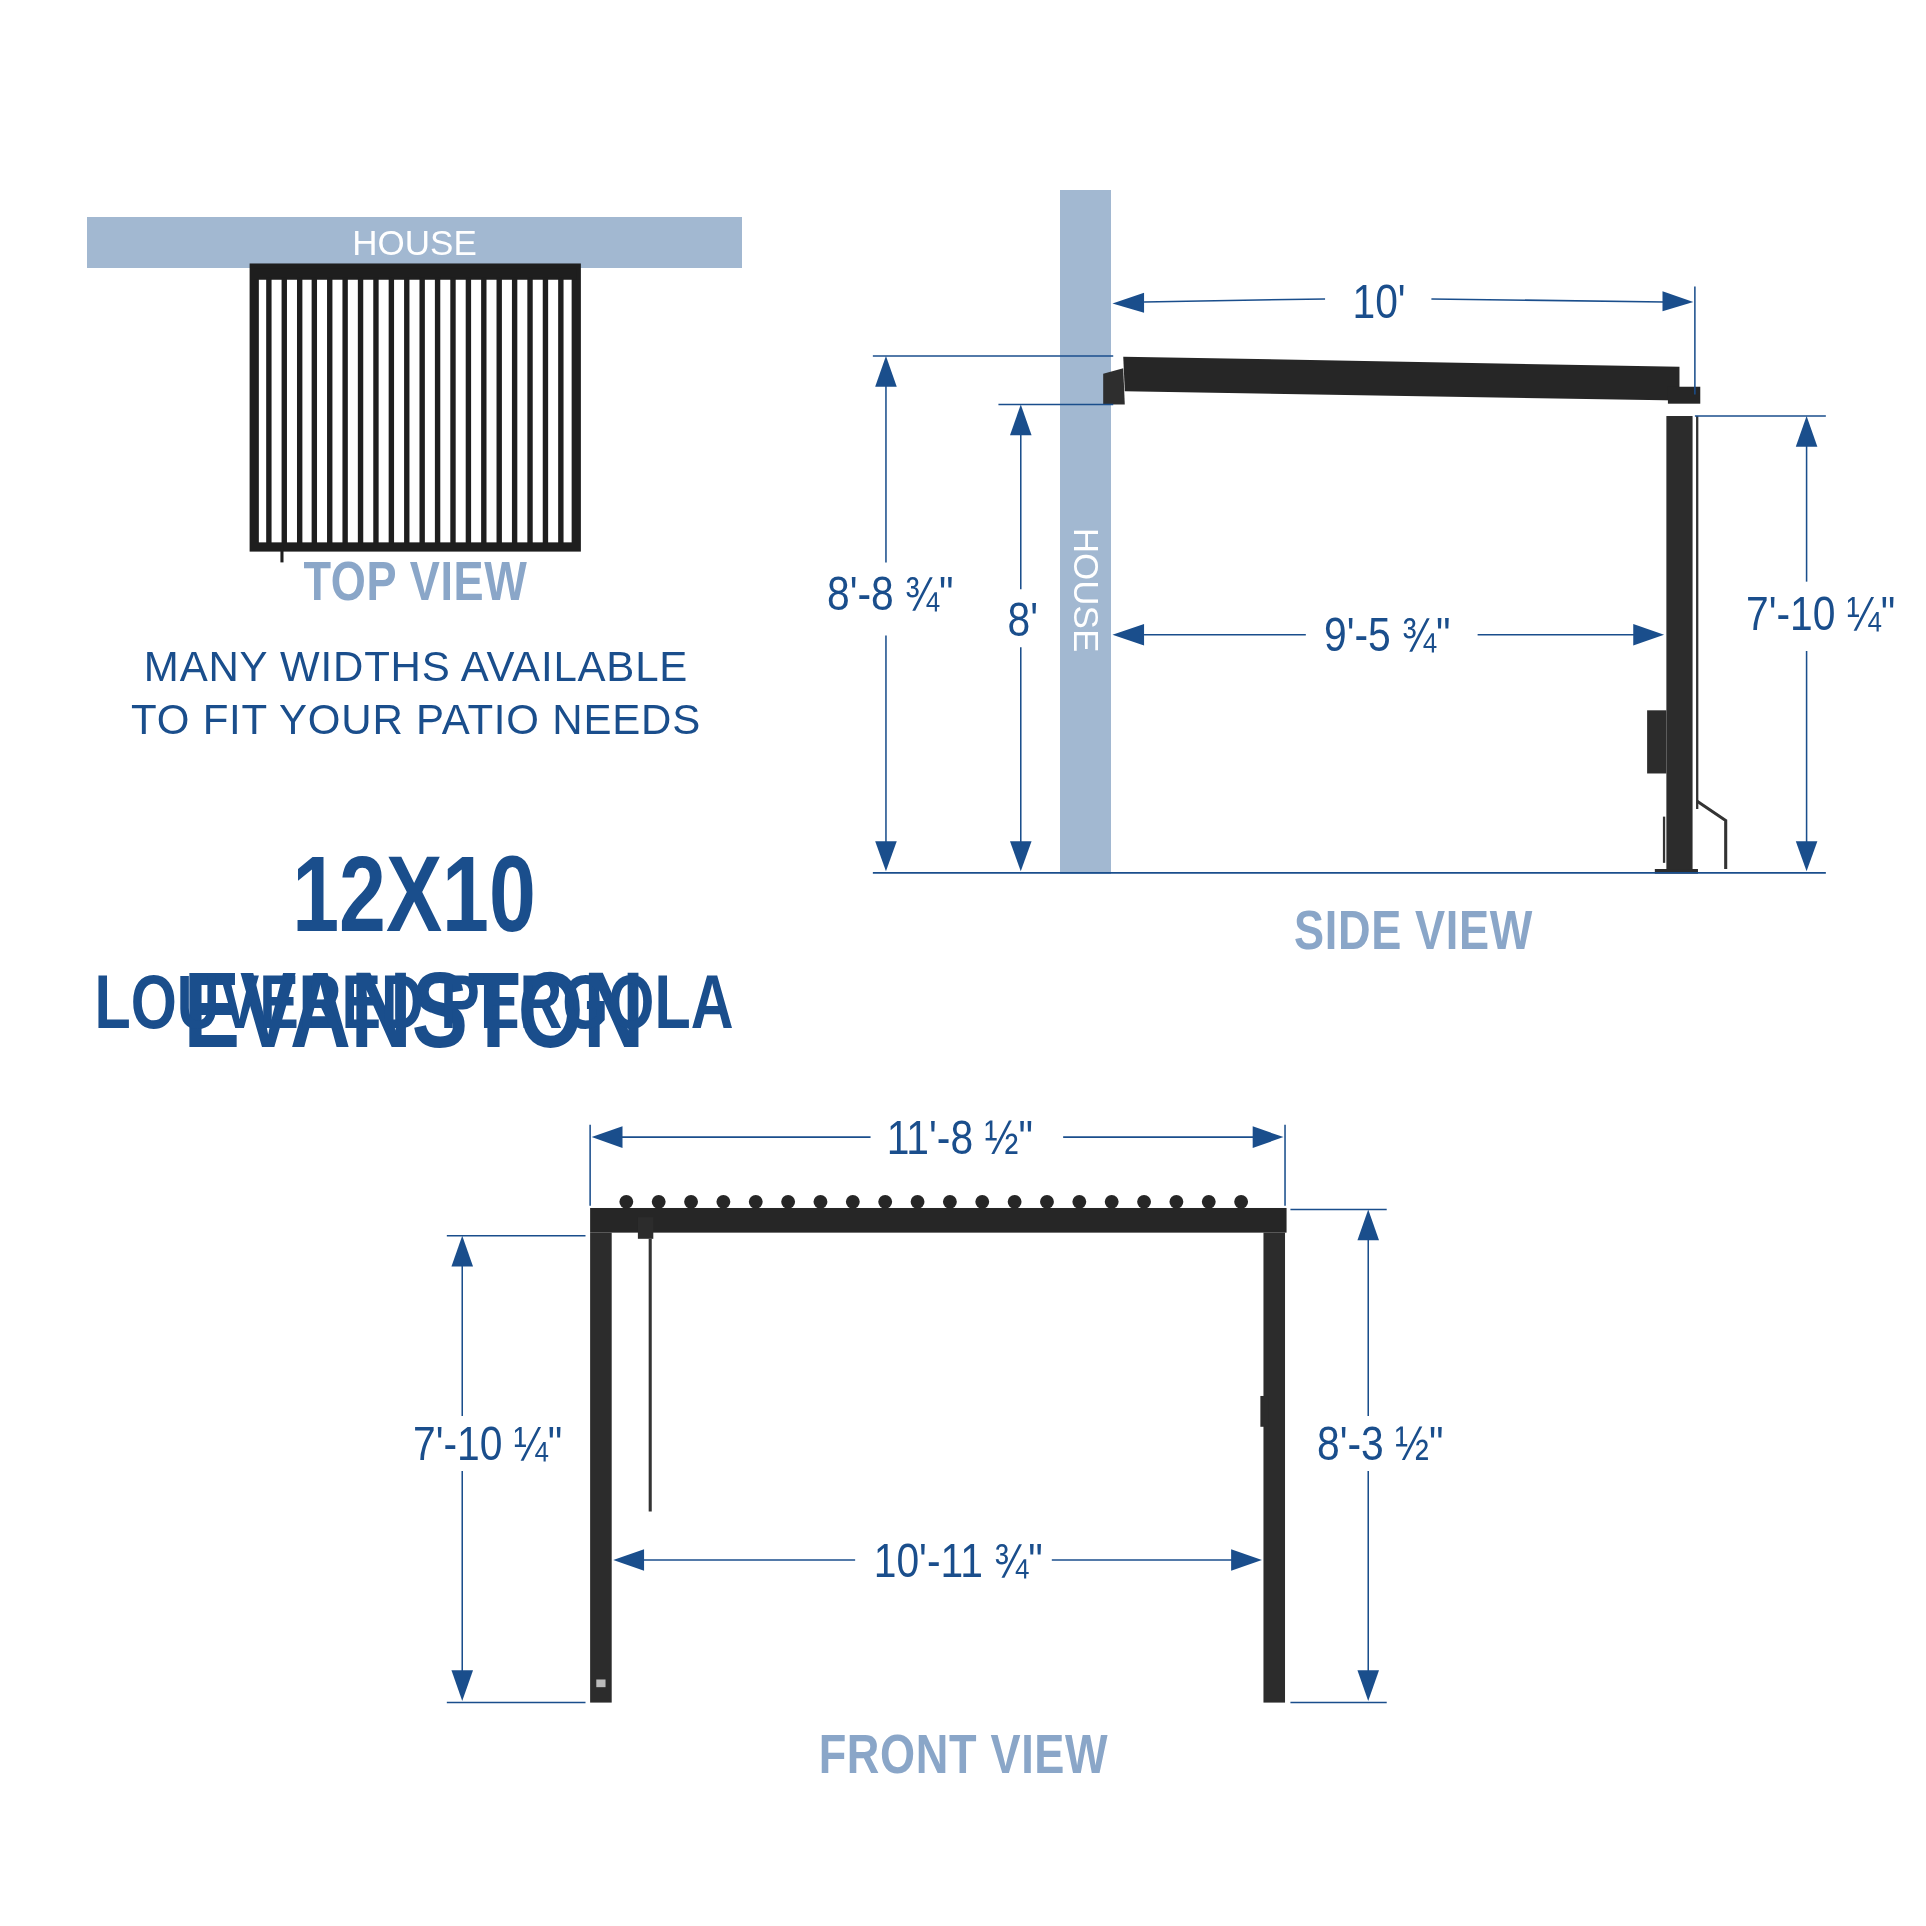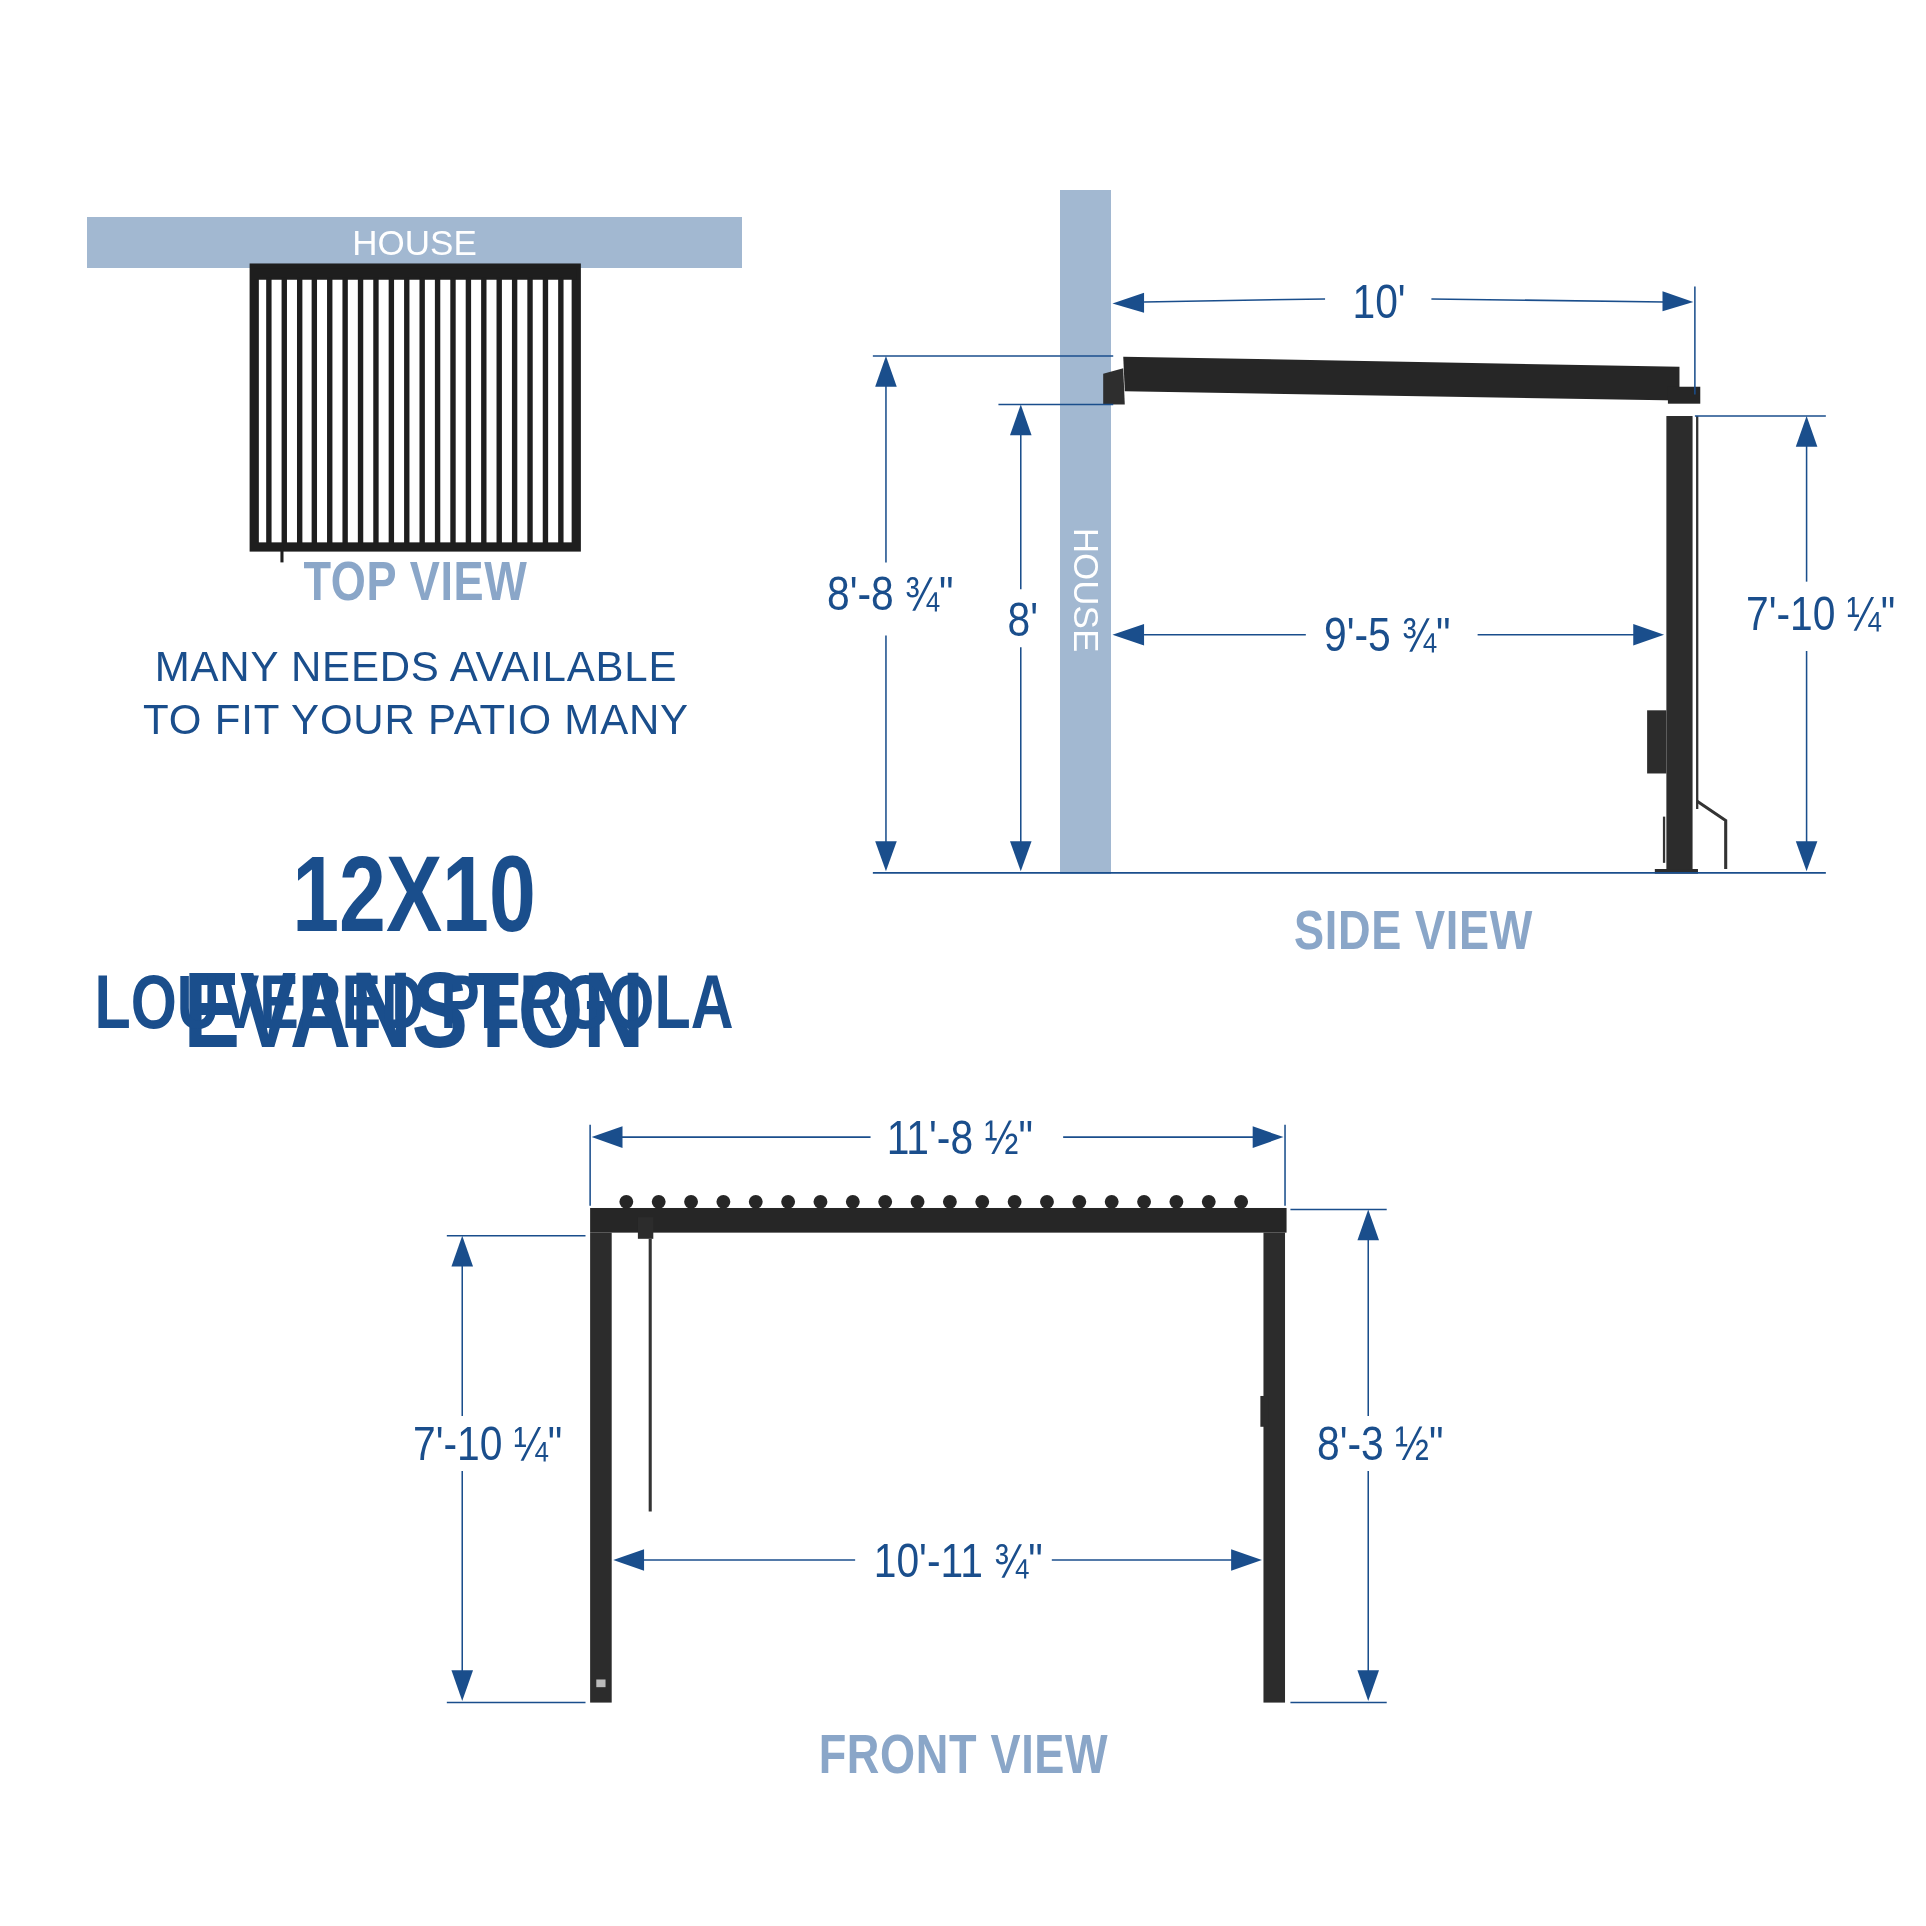--- a/index.html
+++ b/index.html
@@ -43,22 +43,22 @@
       <line x1="648" y1="360" x2="648" y2="705"></line>
     <line x1="668" y1="360" x2="668" y2="705"></line>
       <line x1="688" y1="360" x2="688" y2="705"></line>
     <line x1="708" y1="360" x2="708" y2="705"></line>
       <line x1="728" y1="360" x2="728" y2="705"></line>
   </g>
   <rect x="364" y="708" width="4" height="22" fill="#1e1e1e"></rect>
 </svg>
 
 <div class="abs view-label" style="left:223px;top:549px;width:385px;">TOP VIEW</div>
-<div class="abs note" style="left:77px;top:640px;width:678px;">MANY NEEDS AVAILABLE</div>
-<div class="abs note" style="left:77px;top:693px;width:678px;">TO FIT YOUR PATIO MANY</div>
+<div class="abs note" style="left:77px;top:640px;width:678px;">MANY WIDTHS AVAILABLE</div>
+<div class="abs note" style="left:77px;top:693px;width:678px;">TO FIT YOUR PATIO NEEDS</div>
 
 <div class="abs title" style="left:0px;top:836px;width:828px;font-size:108px;line-height:116px;">12X10 EVANSTON</div>
 <div class="abs title" style="left:0px;top:959px;width:828px;font-size:76px;line-height:85px;">LOUVERED PERGOLA</div>
 
 <div class="abs house-bar" style="left:1060px;top:190px;width:51px;height:684px;"></div>
 <div class="abs house-label" style="left:1009px;top:570px;width:154px;transform:rotate(90deg);">HOUSE</div>
 
 <svg width="1926" height="1926" viewBox="0 0 2500 2500">
 
   <polygon points="1458,463 2180,476 2180,520 1460,508" fill="#262626"></polygon>

